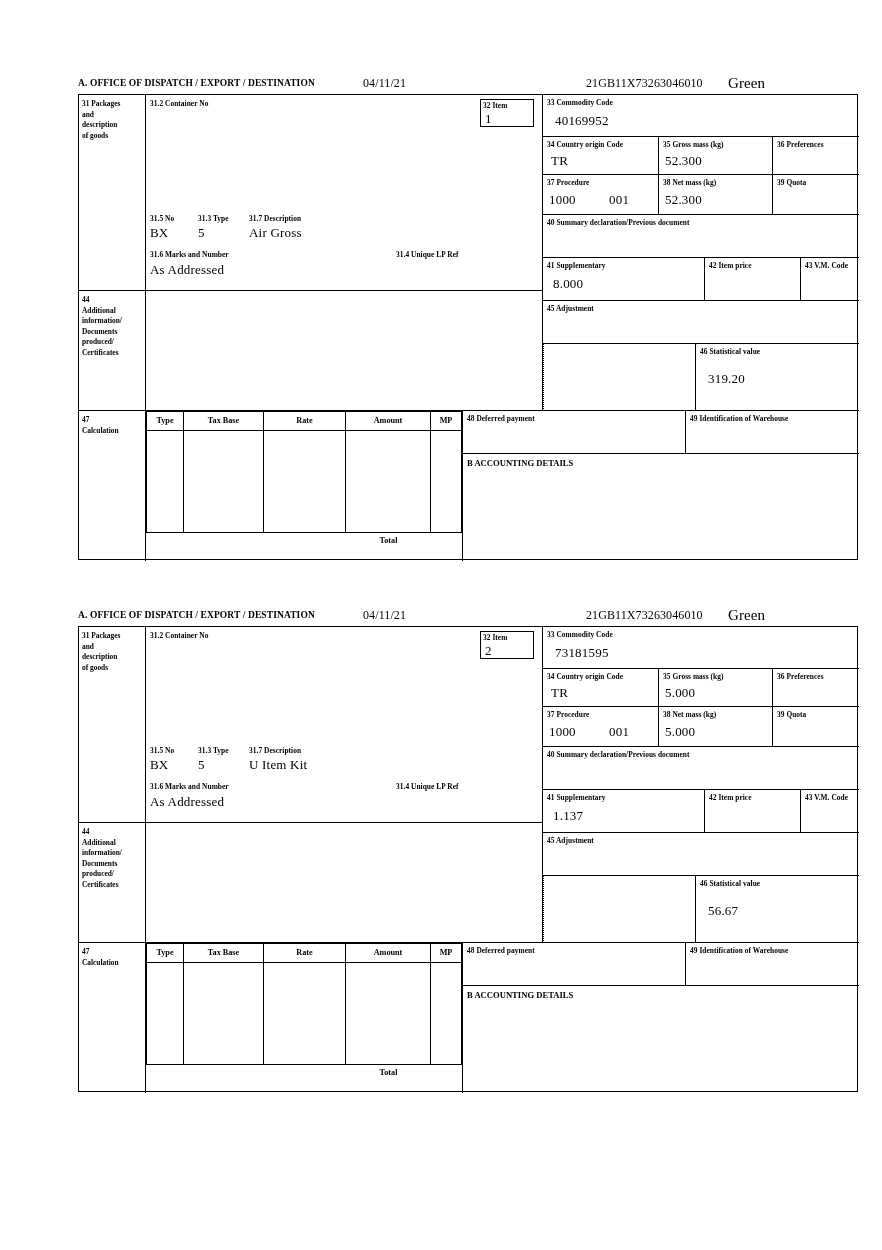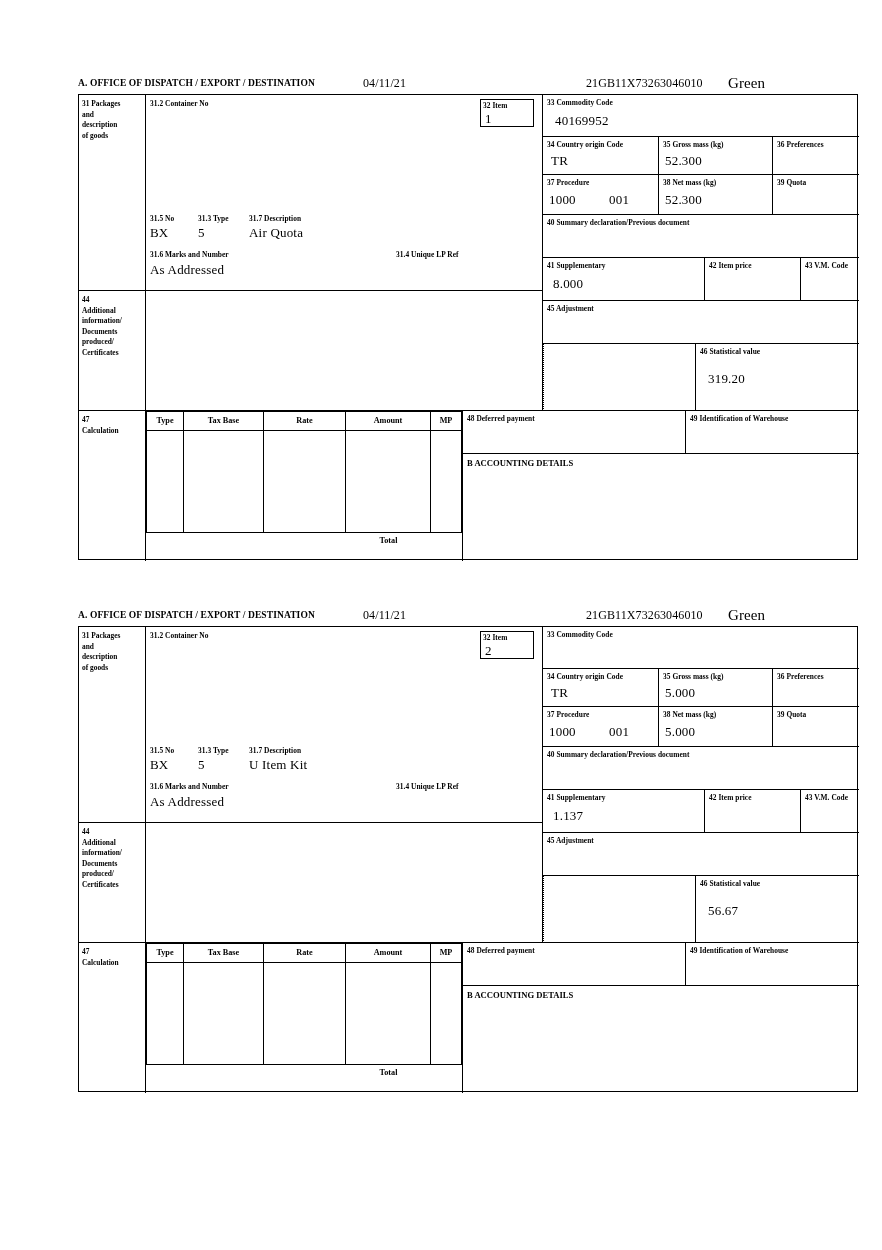--- a/index.html
+++ b/index.html
@@ -162,21 +162,21 @@
       <div class="cell bd-r bd-b" style="left:67px;top:0;width:397px;height:196px;">
         <div class="lbl" style="position:absolute;left:4px;top:4px;">31.2 Container No</div>
         <div class="val" style="position:absolute;left:10px;top:15px;"></div>
 
         <div class="lbl" style="position:absolute;left:4px;top:119px;">31.5 No</div>
         <div class="lbl" style="position:absolute;left:52px;top:119px;">31.3 Type</div>
         <div class="lbl" style="position:absolute;left:103px;top:119px;">31.7 Description</div>
 
         <div class="val" style="position:absolute;left:4px;top:130px;font-size:13px;">BX</div>
         <div class="val" style="position:absolute;left:52px;top:130px;font-size:13px;">5</div>
-        <div class="val" style="position:absolute;left:103px;top:130px;font-size:13px;">Air Quota</div>
+        <div class="val" style="position:absolute;left:103px;top:130px;font-size:13px;">Air Gross</div>
 
         <div class="lbl" style="position:absolute;left:4px;top:155px;">31.6 Marks and Number</div>
         <div class="lbl" style="position:absolute;left:250px;top:155px;">31.4 Unique LP Ref</div>
         <div class="val" style="position:absolute;left:4px;top:167px;font-size:13px;">As Addressed</div>
         <div class="val" style="position:absolute;left:250px;top:167px;"></div>
 
         <div class="item-box" style="left:334px;top:4px;width:54px;height:28px;">
           <div class="lbl" style="position:absolute;left:2px;top:1px;">32 Item</div>
           <div class="val" style="position:absolute;left:4px;top:11px;font-size:13px;">1</div>
         </div>
@@ -338,20 +338,21 @@
         <div class="val" style="position:absolute;left:250px;top:167px;"></div>
 
         <div class="item-box" style="left:334px;top:4px;width:54px;height:28px;">
           <div class="lbl" style="position:absolute;left:2px;top:1px;">32 Item</div>
           <div class="val" style="position:absolute;left:4px;top:11px;font-size:13px;">2</div>
         </div>
       </div>
 
       <div class="cell bd-b" style="left:464px;top:0;width:316px;height:42px;padding:3px 4px;">
         <div class="lbl">33 Commodity Code</div>
+        <div class="val" style="margin-top:5px;margin-left:8px;font-size:13px;">73181595</div>
       </div>
 
       <div class="cell bd-b bd-r" style="left:464px;top:42px;width:116px;height:38px;padding:3px 4px;">
         <div class="lbl">34 Country origin Code</div>
         <div class="val" style="margin-top:3px;margin-left:4px;font-size:13px;">TR</div>
       </div>
       <div class="cell bd-b bd-r" style="left:580px;top:42px;width:114px;height:38px;padding:3px 4px;">
         <div class="lbl">35 Gross mass (kg)</div>
         <div class="val" style="margin-top:3px;margin-left:2px;font-size:13px;">5.000</div>
       </div>

